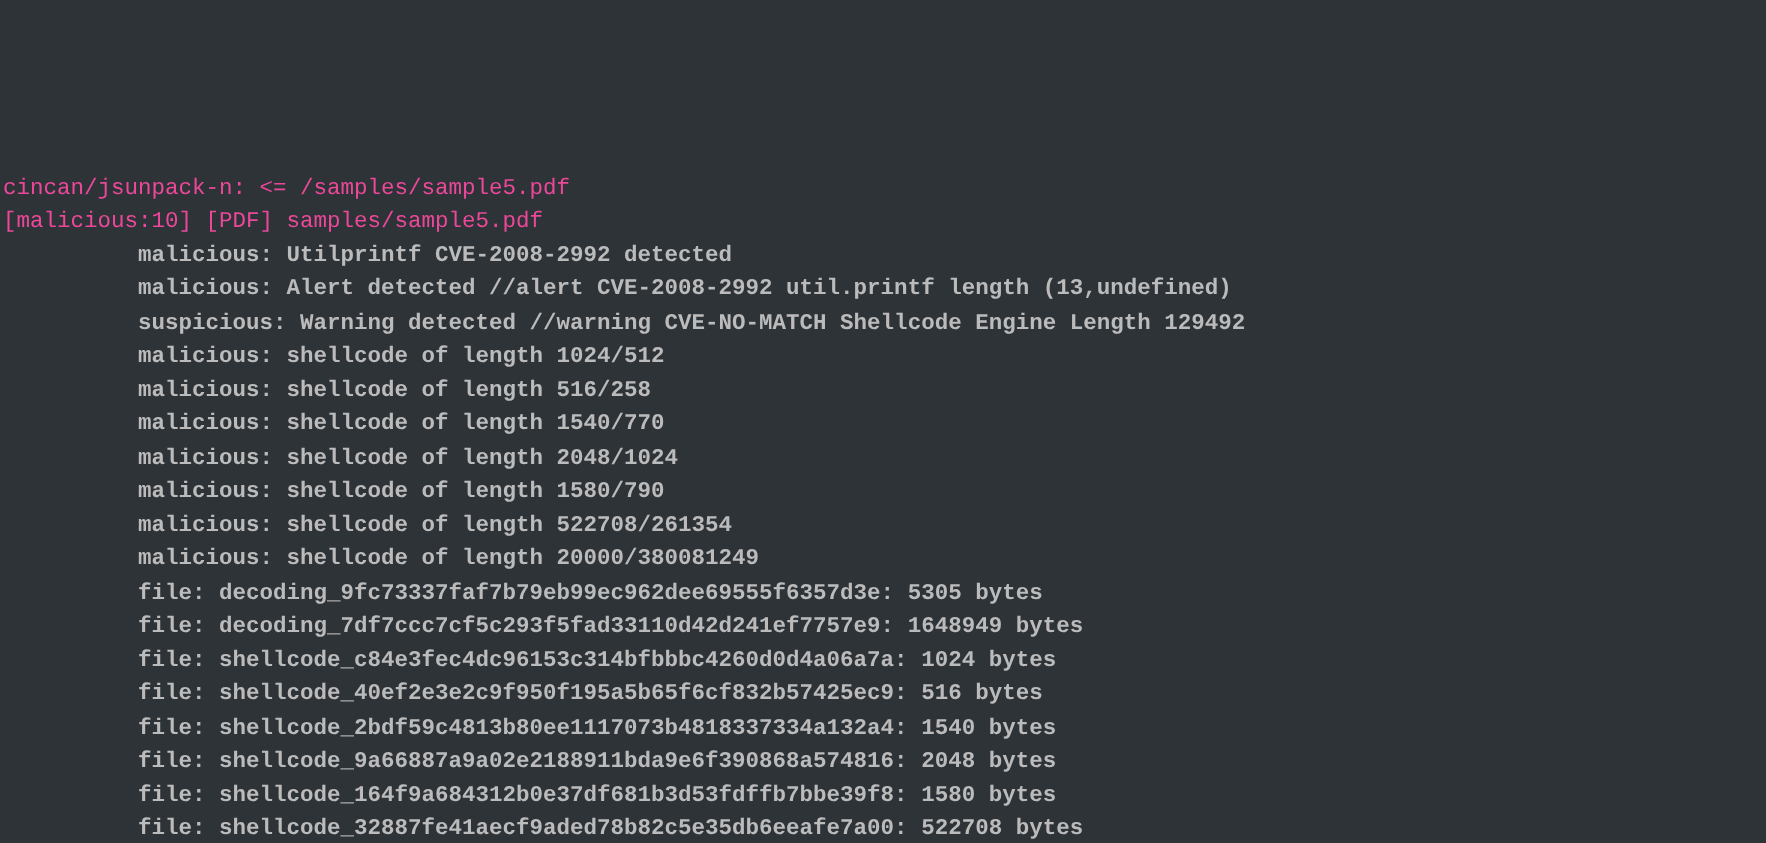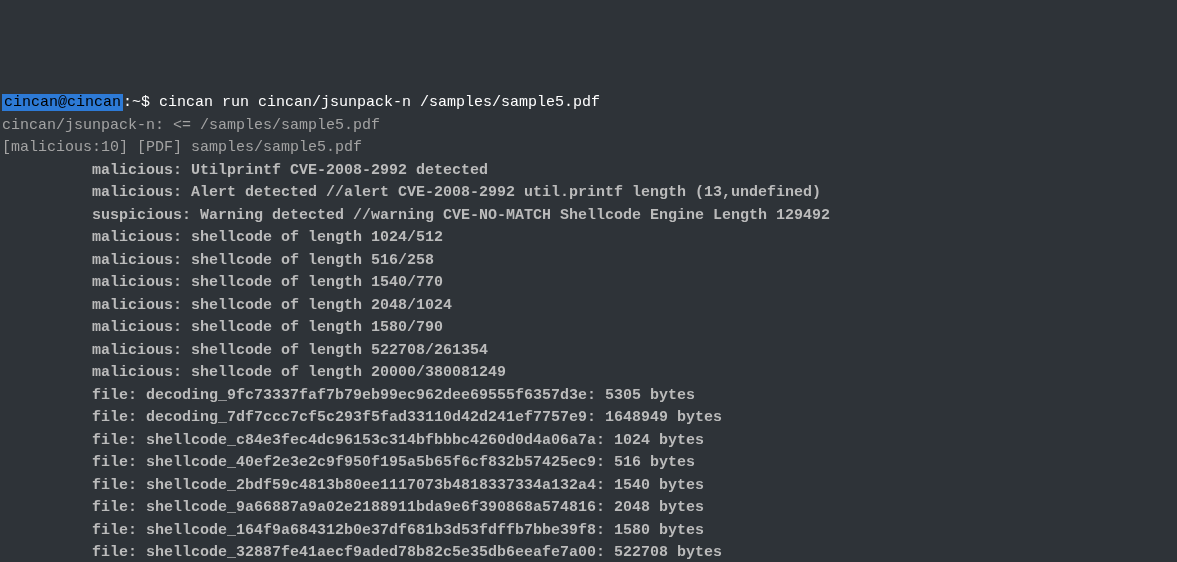--- a/index.html
+++ b/index.html
@@ -27,31 +27,31 @@
       color: #000000;
       padding: 0 2px;
     }
     .prompt-suffix {
       color: #ffffff;
     }
     .command {
       color: #ffffff;
     }
     .output-line {
-      color: #a3a3a3;
+      color: #ec4899;
       display: block;
     }
     .indent {
       padding-left: 90px;
       display: block;
       font-weight: bold;
     }
   </style>
 </head>
 <body>
 
 
 
-<div><span class="prompt-line"><span class="user-host">cincan@cincan</span><span class="prompt-suffix">:~$ </span><span class="command">cincan run cincan/jsunpack-n /samples/sample5.pdf</span></span>
+<div>
 <span class="output-line">cincan/jsunpack-n: &lt;= /samples/sample5.pdf</span><span class="output-line">[malicious:10] [PDF] samples/sample5.pdf</span><span class="indent">malicious: Utilprintf CVE-2008-2992 detected</span><span class="indent">malicious: Alert detected //alert CVE-2008-2992 util.printf length (13,undefined)</span><span class="indent">suspicious: Warning detected //warning CVE-NO-MATCH Shellcode Engine Length 129492</span><span class="indent">malicious: shellcode of length 1024/512</span><span class="indent">malicious: shellcode of length 516/258</span><span class="indent">malicious: shellcode of length 1540/770</span><span class="indent">malicious: shellcode of length 2048/1024</span><span class="indent">malicious: shellcode of length 1580/790</span><span class="indent">malicious: shellcode of length 522708/261354</span><span class="indent">malicious: shellcode of length 20000/380081249</span><span class="indent">file: decoding_9fc73337faf7b79eb99ec962dee69555f6357d3e: 5305 bytes</span><span class="indent">file: decoding_7df7ccc7cf5c293f5fad33110d42d241ef7757e9: 1648949 bytes</span><span class="indent">file: shellcode_c84e3fec4dc96153c314bfbbbc4260d0d4a06a7a: 1024 bytes</span><span class="indent">file: shellcode_40ef2e3e2c9f950f195a5b65f6cf832b57425ec9: 516 bytes</span><span class="indent">file: shellcode_2bdf59c4813b80ee1117073b4818337334a132a4: 1540 bytes</span><span class="indent">file: shellcode_9a66887a9a02e2188911bda9e6f390868a574816: 2048 bytes</span><span class="indent">file: shellcode_164f9a684312b0e37df681b3d53fdffb7bbe39f8: 1580 bytes</span><span class="indent">file: shellcode_32887fe41aecf9aded78b82c5e35db6eeafe7a00: 522708 bytes</span></div>
 
 
 
 
 </body></html>

